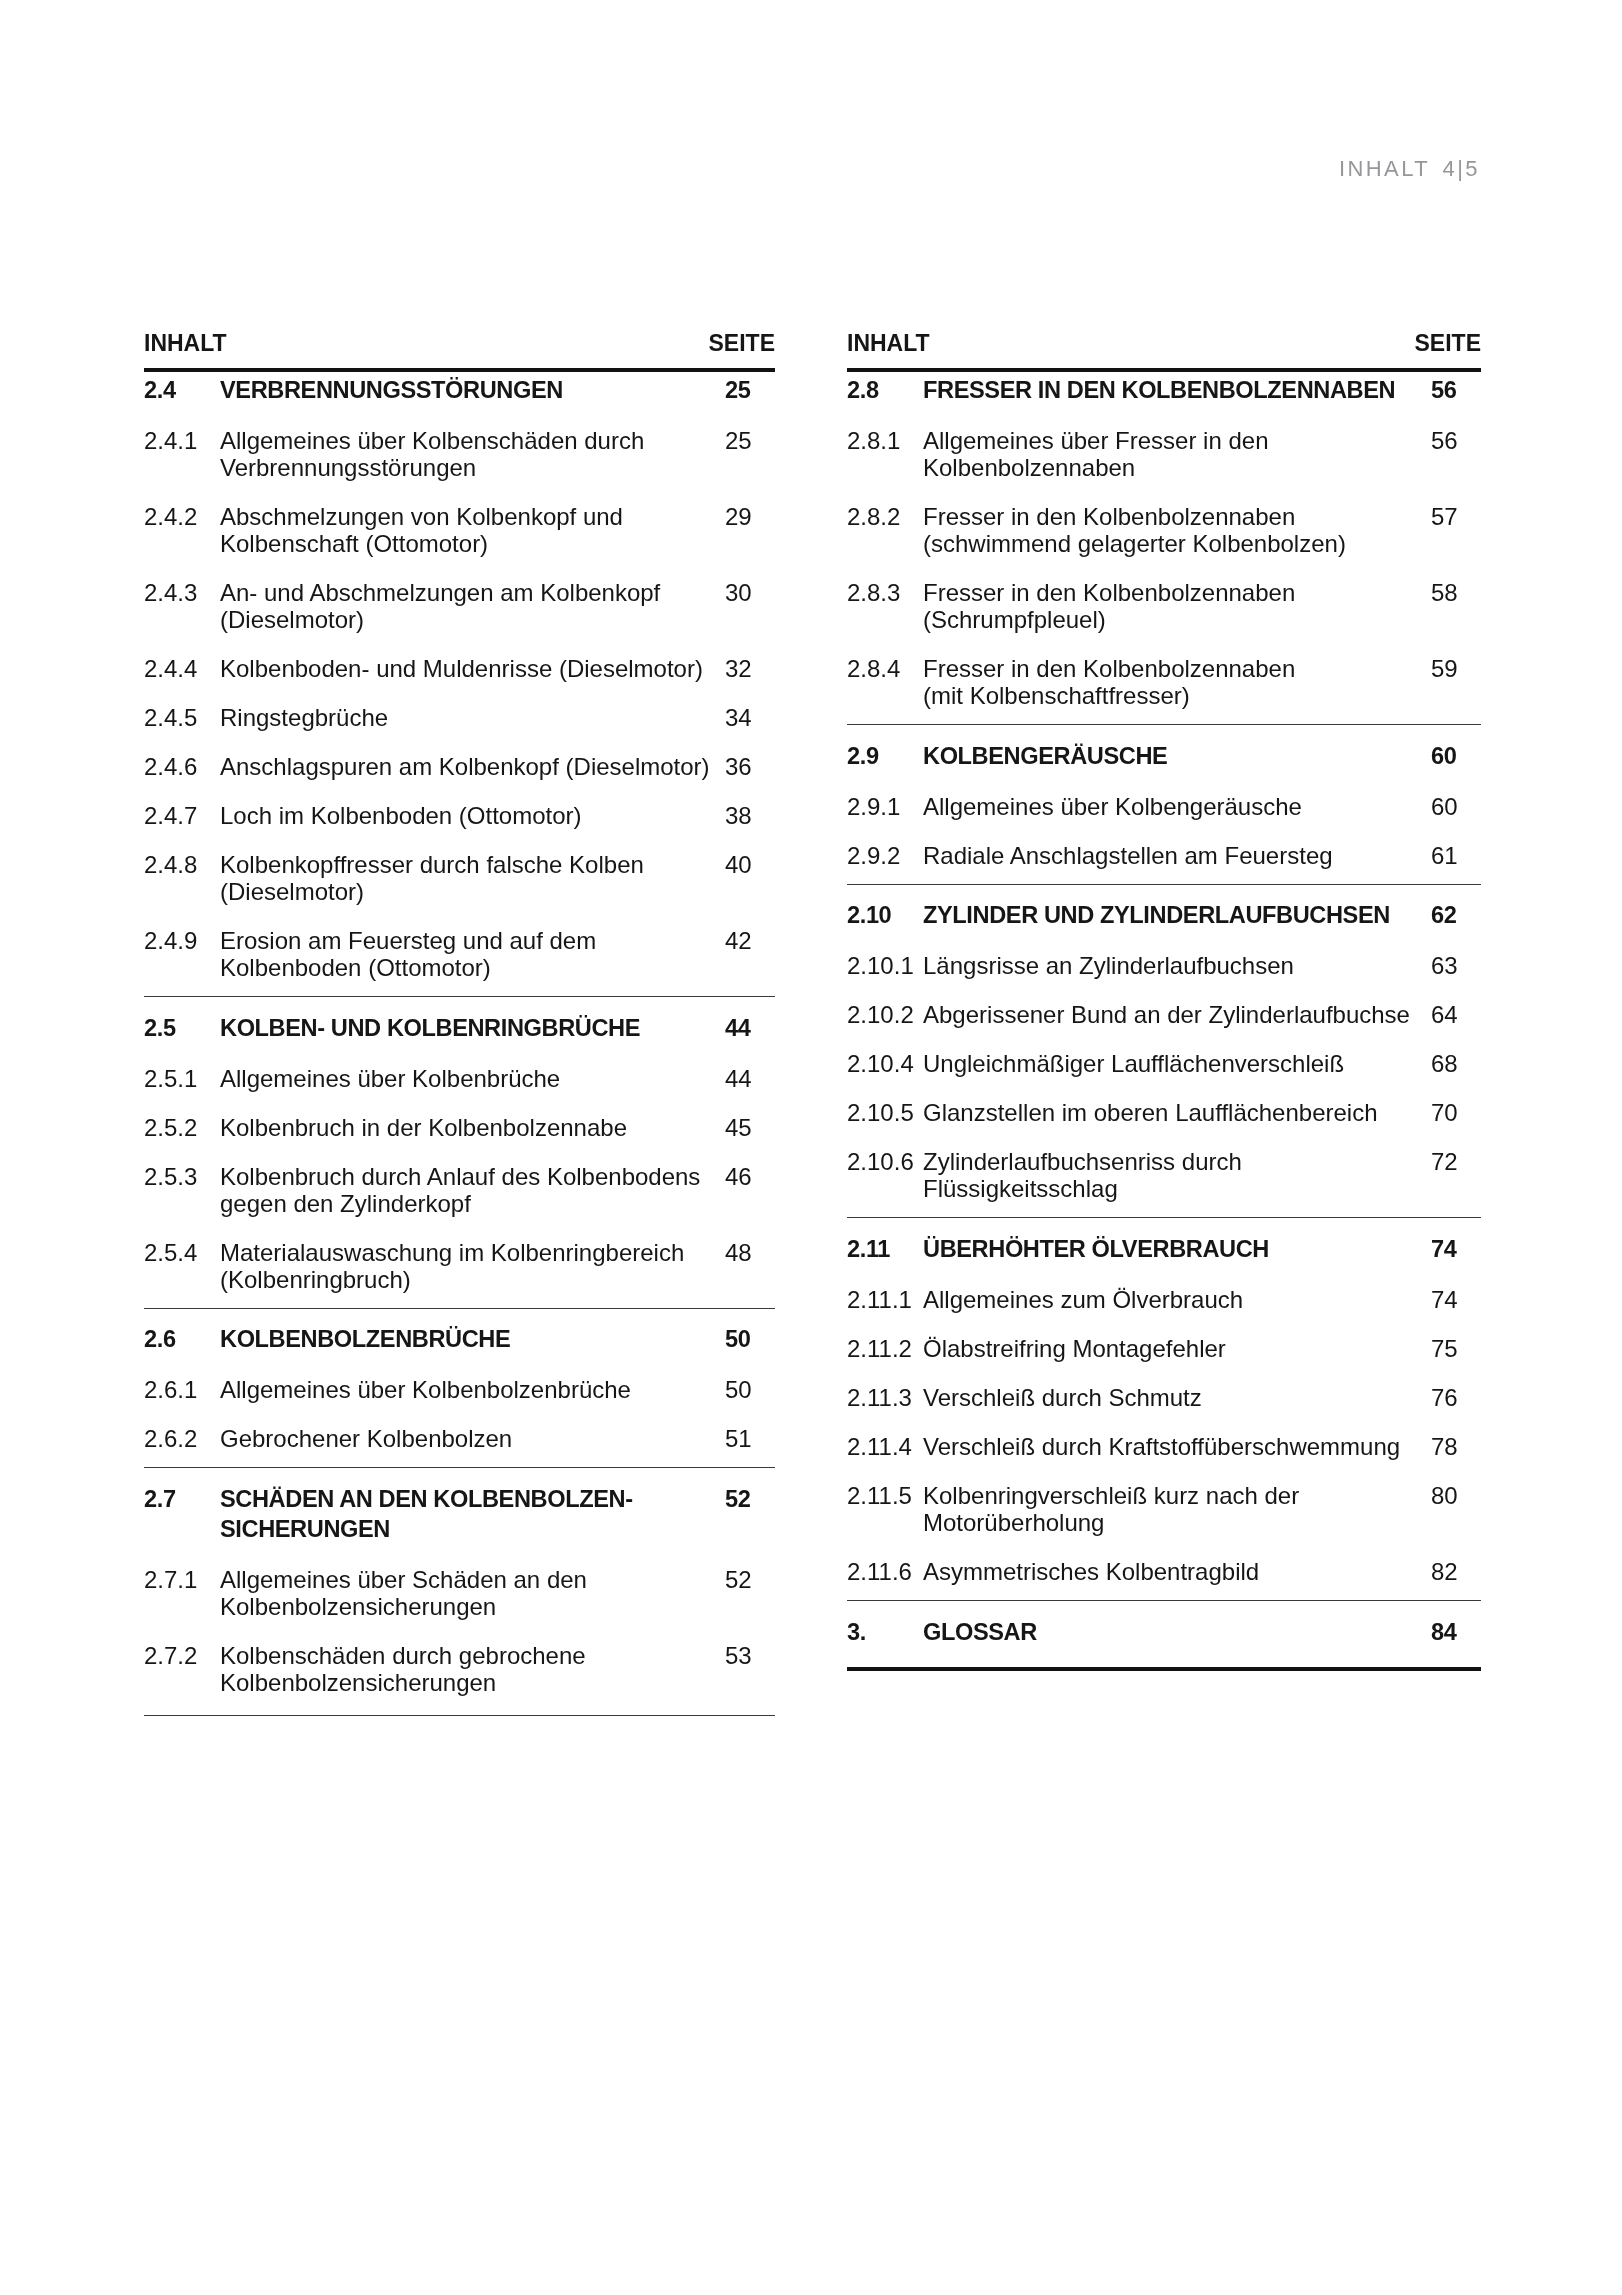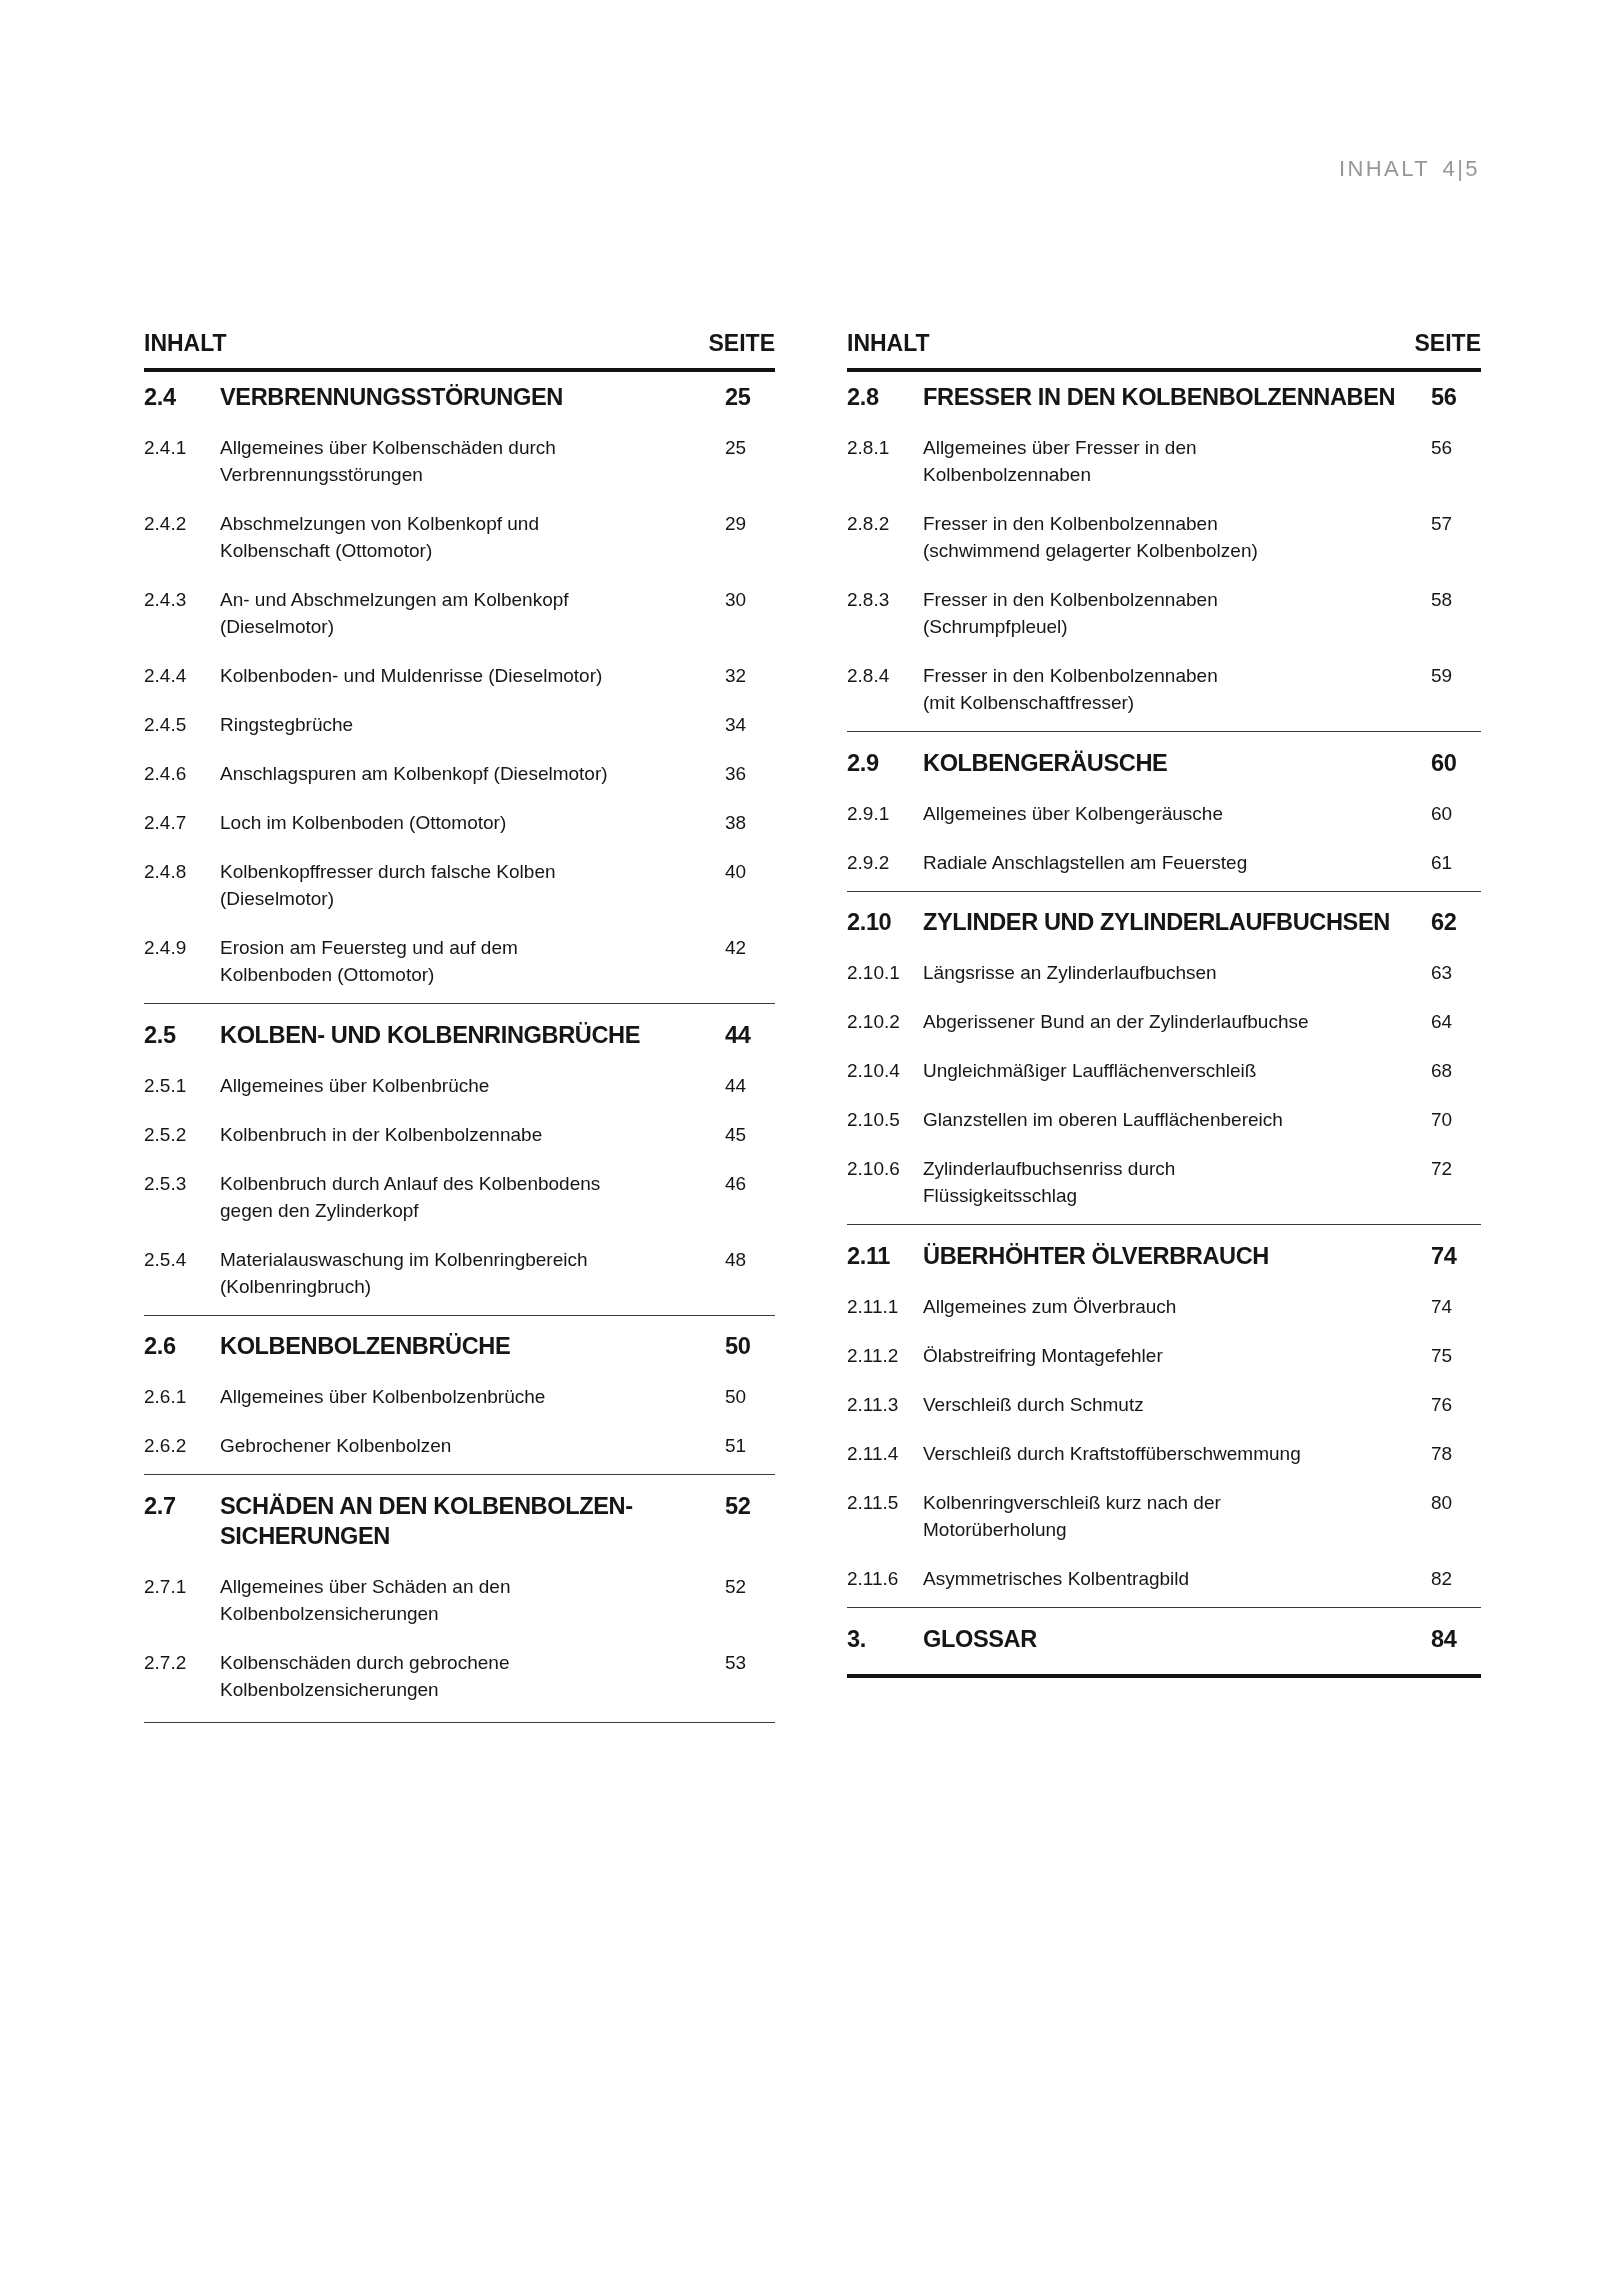--- a/index.html
+++ b/index.html
@@ -49,37 +49,37 @@
     font-weight:700;
     font-size:23px;
     line-height:27px;
     padding-bottom:11px;
     border-bottom:4.7px solid var(--rule-thick);
   }
   .entry{
     display:flex;
     align-items:flex-start;
     margin-top:22px;
-    font-size:19px;
+    font-size:24px;
     line-height:27px;
   }
   .entries .entry:first-child{margin-top:0;}
   .entry.section{
     margin-top:15px;
     border-top:1.6px solid var(--rule-thin);
     padding-top:15.7px;
     font-weight:700;
     font-size:23.6px;
     line-height:30px;
     letter-spacing:-0.4px;
   }
   .entry.section.first{
     margin-top:0;
     border-top:none;
-    padding-top:10px;
+    padding-top:3px;
   }
   .num{flex:0 0 76px;}
   .title{flex:1 1 auto;white-space:pre-line;padding-right:12.6px;}
   .page-num{flex:0 0 50px;text-align:left;}
   .end-rule{margin-top:19px;}
   .end-rule.thin{border-top:1.6px solid var(--rule-thin);}
   .end-rule.thick{border-top:4.7px solid var(--rule-thick);margin-top:20.4px;}
 </style>
 </head>
 <body>

